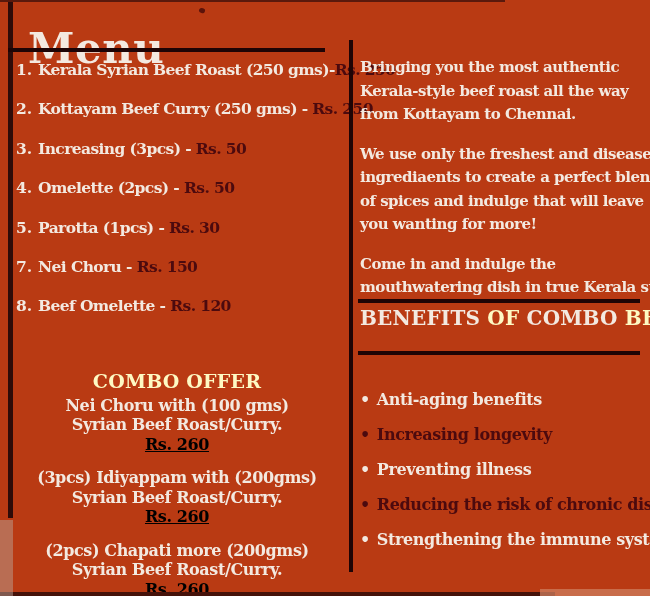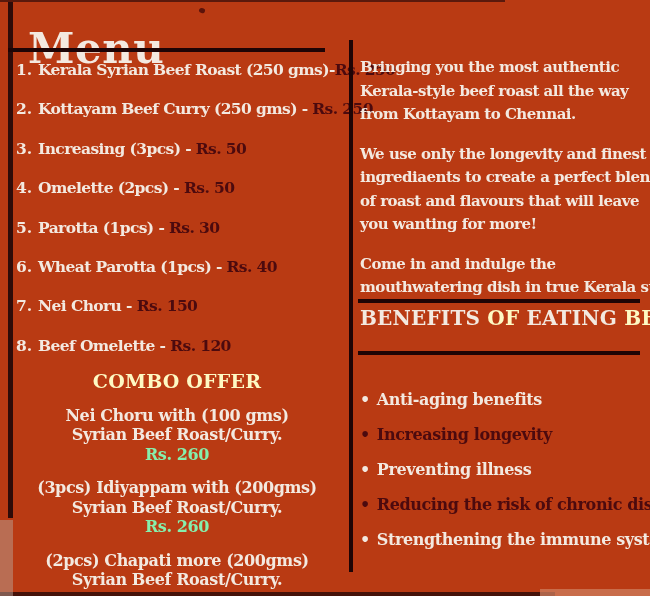--- a/index.html
+++ b/index.html
@@ -34,23 +34,23 @@
   }
   .menu-list .num { display:inline-block; width:22px; letter-spacing:0; }
   .price { color:#4c0a0e; }
 
   
   .combo {
     position:absolute; left:8px; top:372px; width:338px; text-align:center;
     font-size:16px; font-weight:bold; line-height:19.5px; letter-spacing:-0.4px; color:#f3e9e0;
   }
   .combo-title { color:#fef9c3; font-size:19px; margin:0 0 3px 0; letter-spacing:.2px; }
-  .offer { margin:14px 0 14px 0; }
+  .offer { margin:4px 0 14px 0; }
   .offer div { white-space:nowrap; }
-  .offer .price { color:#86efac; }
+  .offer .price { color:#000000;text-decoration:underline; }
 
   
   .rcol {
     position:absolute; left:360px; top:56px; width:288px;
     color:#f3e9e0; font-weight:bold; font-size:15px; line-height:23.5px; letter-spacing:-0.5px;
   }
   .rcol .para { margin:0 0 16px 0; }
   .rcol .pline { white-space:nowrap; }
 
   .benefits-title {
@@ -78,21 +78,20 @@
 
   <h1 class="menu-title">Menu</h1>
   <div class="title-rule"></div>
 
   <ul class="menu-list">
     <li><span class="num">1.</span><span>Kerala Syrian Beef Roast (250 gms)-</span><span class="price">Rs. 250</span></li>
     <li><span class="num">2.</span><span>Kottayam Beef Curry (250 gms) - </span><span class="price">Rs. 250</span></li>
     <li><span class="num">3.</span><span>Increasing (3pcs) - </span><span class="price">Rs. 50</span></li>
     <li><span class="num">4.</span><span>Omelette (2pcs) - </span><span class="price">Rs. 50</span></li>
     <li><span class="num">5.</span><span>Parotta (1pcs) - </span><span class="price">Rs. 30</span></li>
-    <li><span class="num">6.</span><span>Wheat Parotta (1pcs) - </span><span class="price">Rs. 40</span></li>
     <li><span class="num">7.</span><span>Nei Choru - </span><span class="price">Rs. 150</span></li>
     <li><span class="num">8.</span><span>Beef Omelette - </span><span class="price">Rs. 120</span></li>
   </ul>
 
   <div class="combo">
     <div class="combo-title">COMBO OFFER</div>
     <div class="offer">
       <div>Nei Choru with (100 gms)</div>
       <div>Syrian Beef Roast/Curry.</div>
       <div class="price">Rs. 260</div>
@@ -111,34 +110,34 @@
 
   <div class="vdivider"></div>
 
   <div class="rcol">
     <div class="para">
       <div class="pline">Bringing you the most authentic</div>
       <div class="pline">Kerala-style beef roast all the way</div>
       <div class="pline">from Kottayam to Chennai.</div>
     </div>
     <div class="para">
-      <div class="pline">We use only the longevity and finest</div>
+      <div class="pline">We use only the freshest and disease</div>
       <div class="pline">ingrediaents to create a perfect blend</div>
-      <div class="pline">of roast and flavours that will leave</div>
+      <div class="pline">of spices and indulge that will leave</div>
       <div class="pline">you wanting for more!</div>
     </div>
     <div class="para">
       <div class="pline">Come in and indulge the</div>
       <div class="pline">mouthwatering dish in true Kerala style.</div>
     </div>
   </div>
 
   <div class="brule-top"></div>
   <div class="benefits-title">
-    <span>BENEFITS </span><span class="dk">OF </span><span>EATING </span><span class="dk">BEEF</span>
+    <span>BENEFITS </span><span class="dk">OF </span><span>COMBO </span><span class="dk">BEEF</span>
   </div>
   <div class="brule-bottom"></div>
 
   <ul class="benefits-list">
     <li><span class="dot">•</span><span>Anti-aging benefits</span></li>
     <li><span class="dot">•</span><span>Increasing longevity</span></li>
     <li><span class="dot">•</span><span>Preventing illness</span></li>
     <li><span class="dot">•</span><span>Reducing the risk of chronic disease</span></li>
     <li><span class="dot">•</span><span>Strengthening the immune system</span></li>
   </ul>

